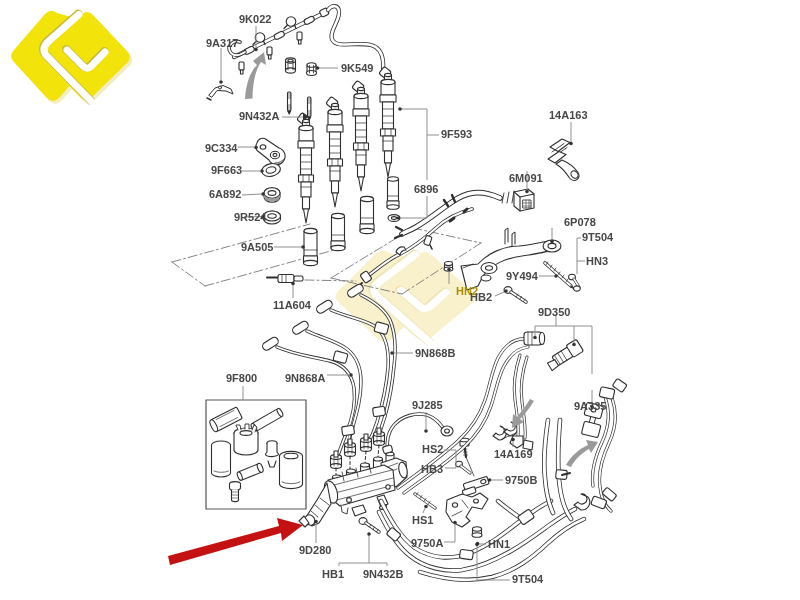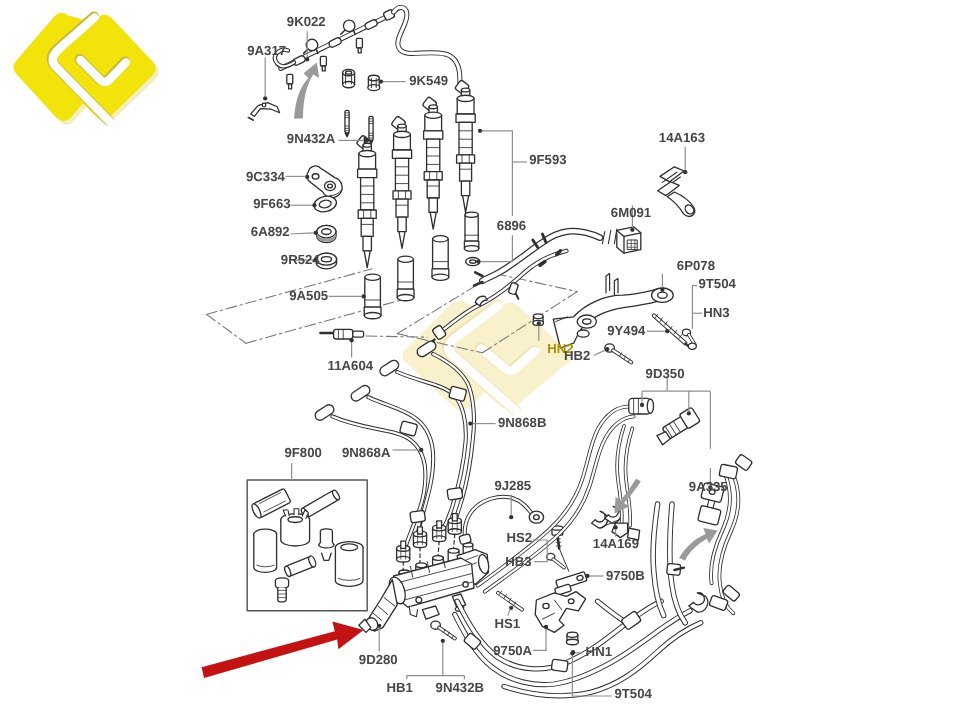--- a/index.html
+++ b/index.html
@@ -760,21 +760,21 @@
       <div class="plbl" style="left: 536px; top: 216px; padding-left: 28px;">6P078</div>
       <div class="plbl" style="left: 582px; top: 231px;">9T504</div>
       <div class="plbl" style="left: 586px; top: 255px;">HN3</div>
       <div class="plbl" style="left: 506px; top: 270px;">9Y494</div>
       <div class="plbl hl" style="left: 436px; top: 285px;">HN2</div>
       <div class="plbl" style="left: 470px; top: 291px;">HB2</div>
       <div class="plbl" style="left: 273px; top: 299px;">11A604</div>
       <div class="plbl" style="left: 538px; top: 306px;">9D350</div>
       <div class="plbl" style="left: 415px; top: 347px;">9N868B</div>
       <div class="plbl" style="left: 285px; top: 372px; text-align: center;">9N868A</div>
-      <div class="plbl" style="left: 237px; top: 372px;">9F800</div>
+      <div class="plbl" style="left: 226px; top: 372px;">9F800</div>
       <div class="plbl" style="left: 574px; top: 376px; margin-top: 24px;">9A335</div>
       <div class="plbl" style="left: 412px; top: 399px;">9J285</div>
       <div class="plbl" style="left: 422px; top: 443px;">HS2</div>
       <div class="plbl" style="left: 494px; top: 448px;">14A169</div>
       <div class="plbl" style="left: 421px; top: 463px;">HB3</div>
       <div class="plbl" style="left: 505px; top: 474px;">9750B</div>
       <div class="plbl" style="left: 412px; top: 514px;">HS1</div>
       <div class="plbl" style="left: 411px; top: 537px;">9750A</div>
       <div class="plbl" style="left: 488px; top: 538px;">HN1</div>
       <div class="plbl" style="left: 299px; top: 544px;">9D280</div>

